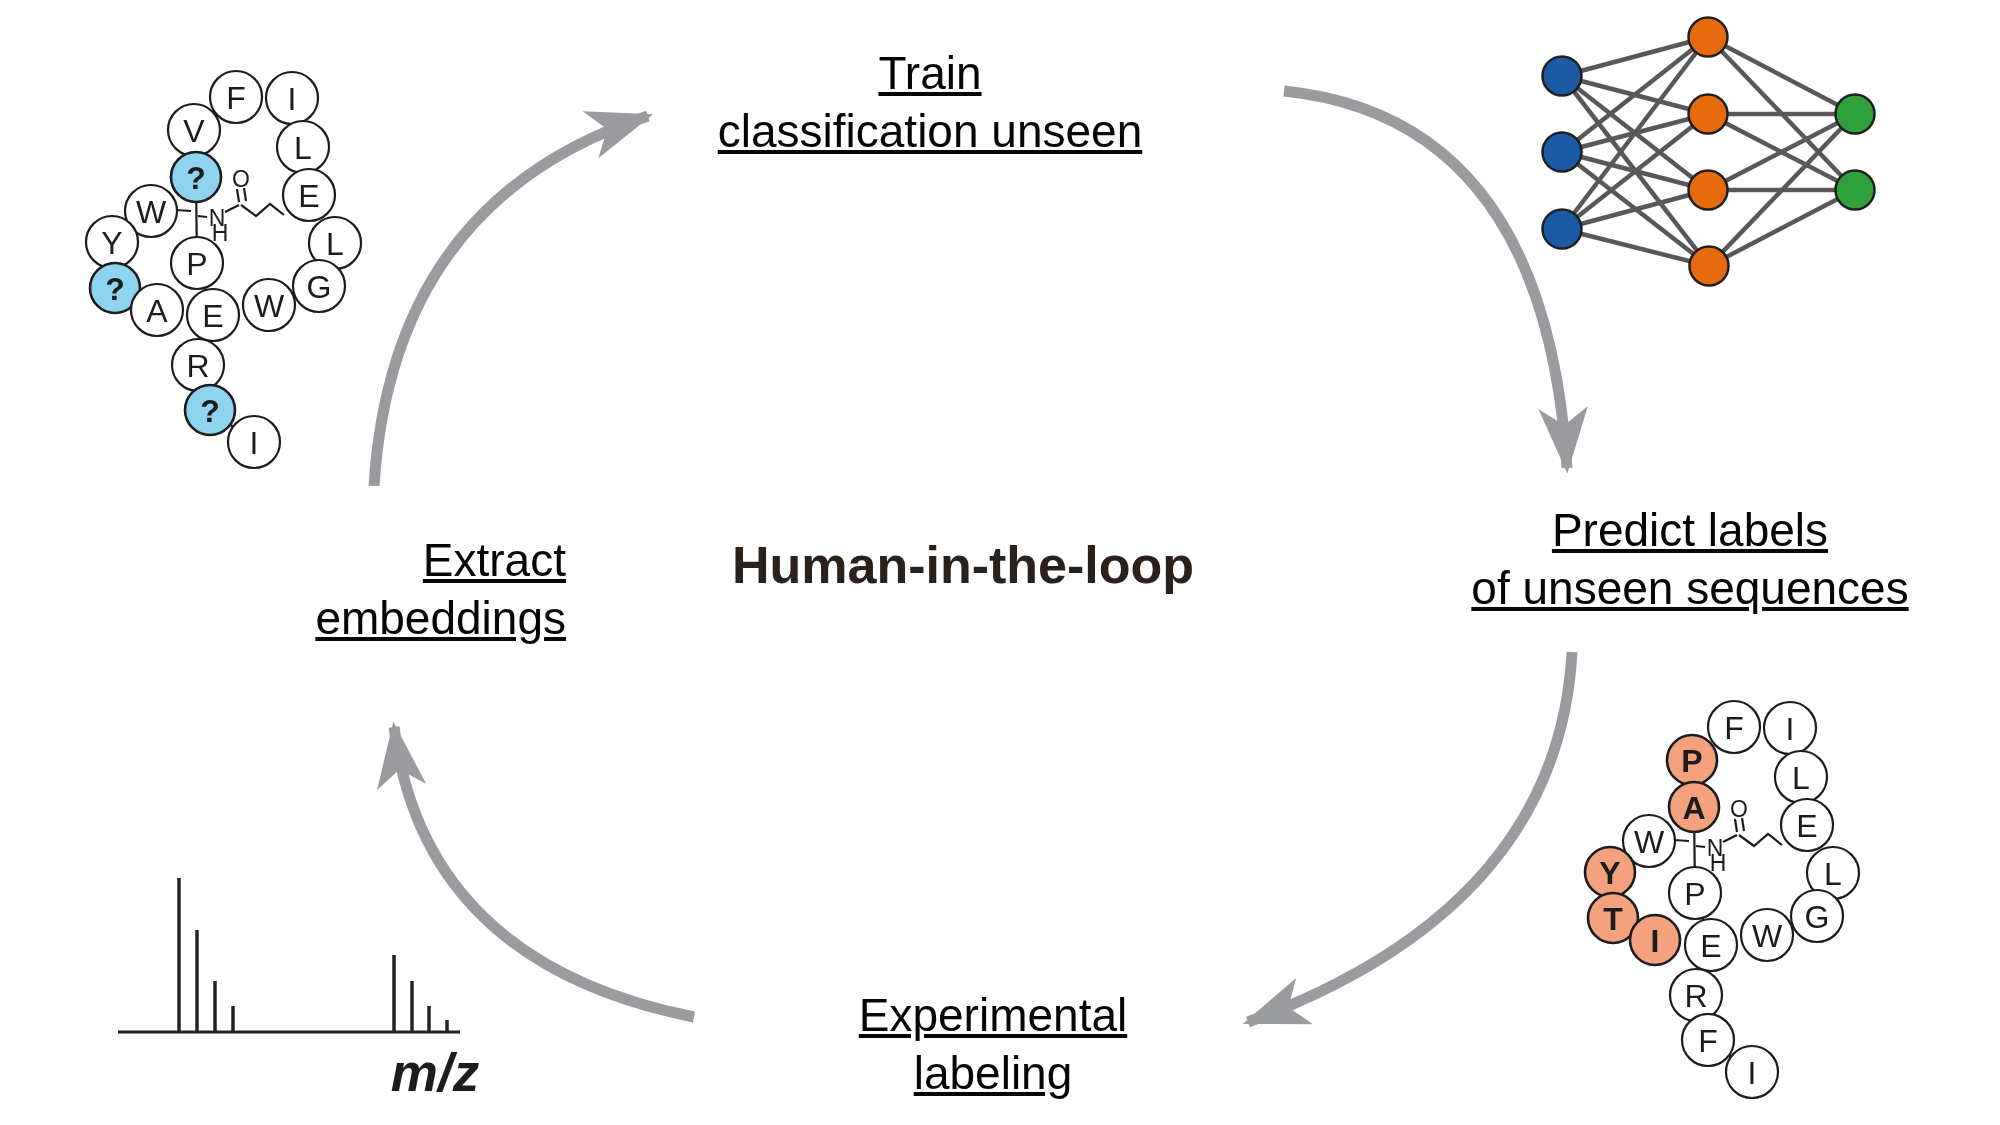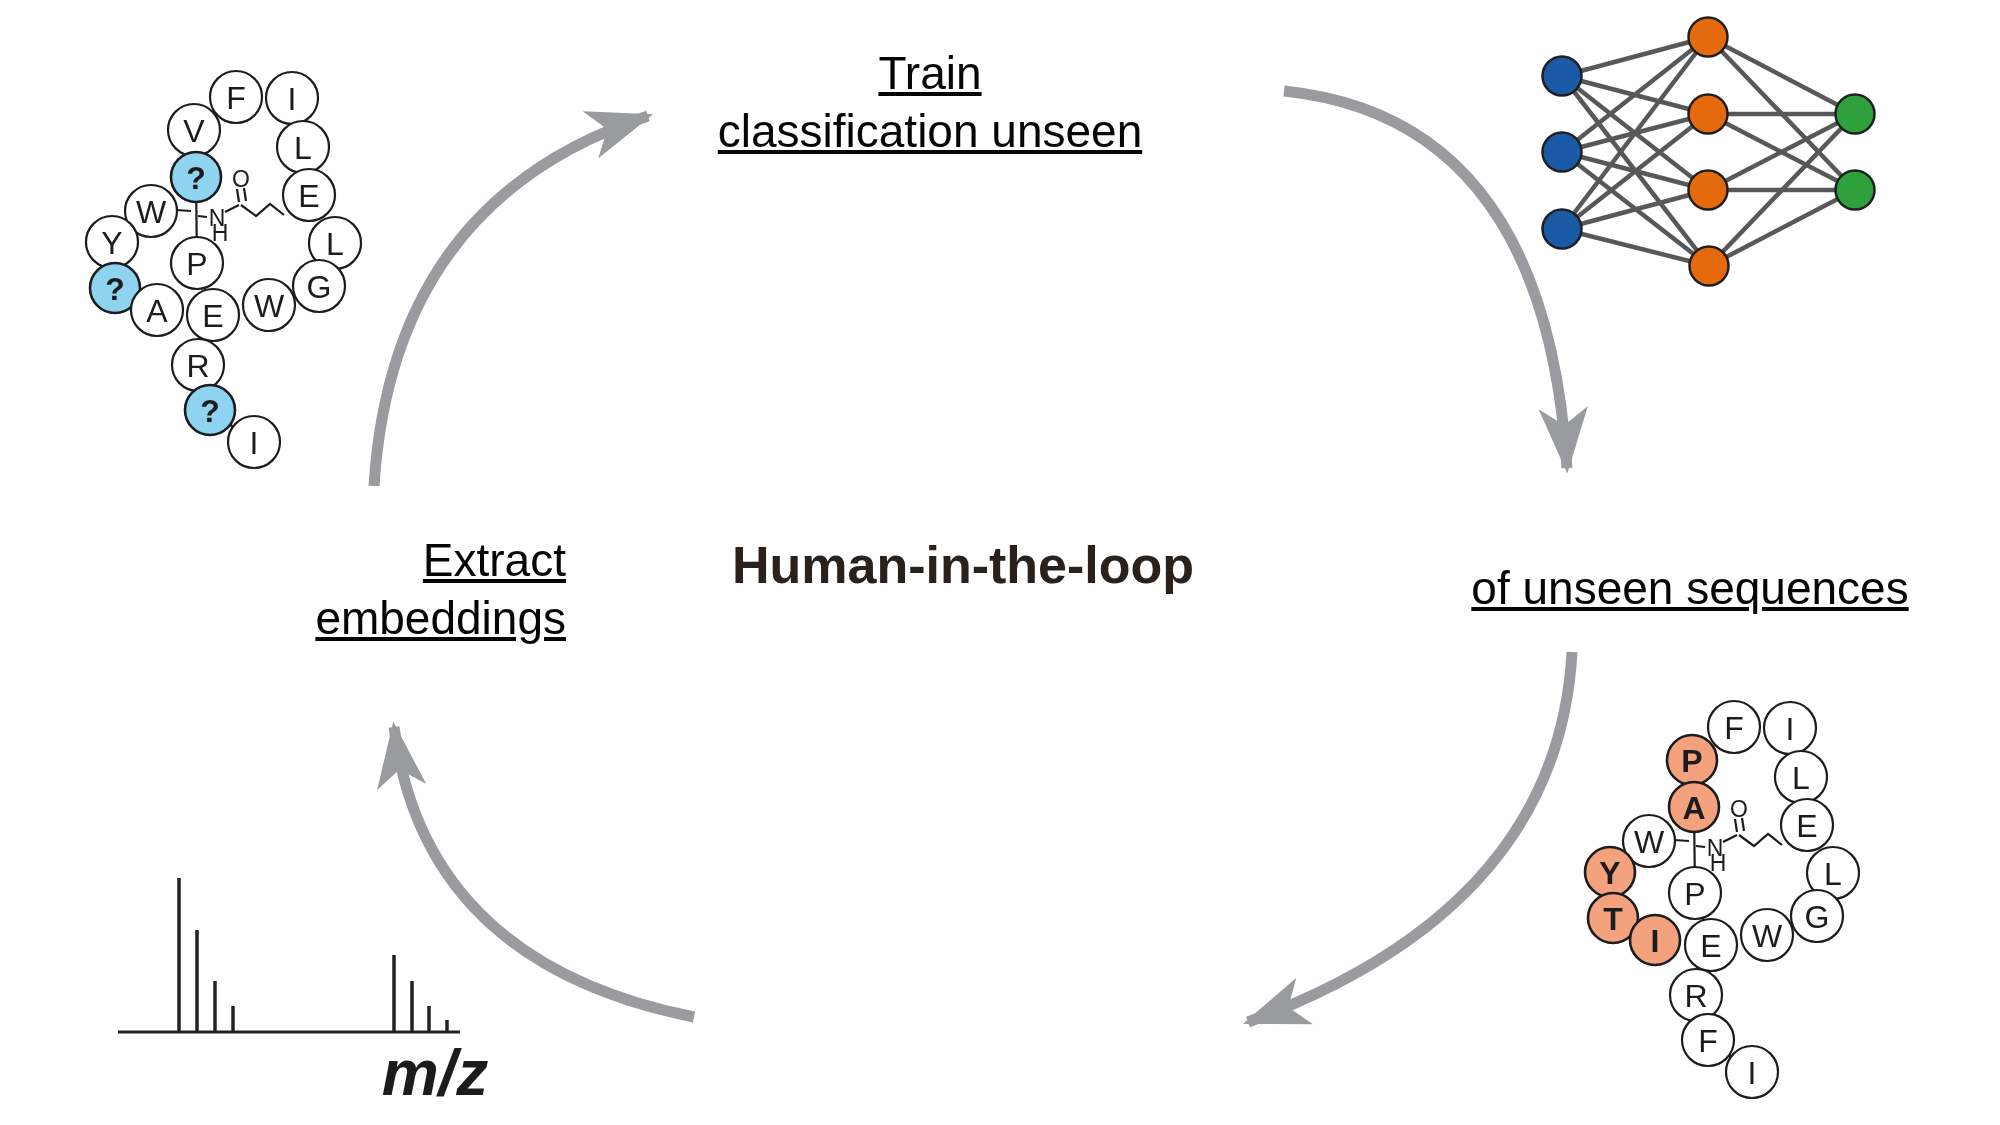--- a/index.html
+++ b/index.html
@@ -2,21 +2,21 @@
 <html><head>
 <meta charset="utf-8">
 <style>
   html,body{margin:0;padding:0;background:#fff;}
   .canvas{position:relative;width:2000px;height:1125px;background:#ffffff;overflow:hidden;
           font-family:"Liberation Sans",sans-serif;}
   svg{position:absolute;left:0;top:0;}
   svg text{font-family:"Liberation Sans",sans-serif;}
   .stage{position:absolute;text-align:center;color:#050505;font-size:46px;line-height:58px;white-space:nowrap;text-decoration:underline;}
   .title{position:absolute;text-align:center;color:#2a211c;font-size:52px;line-height:76px;font-weight:700;white-space:nowrap;}
-  .mz{position:absolute;text-align:center;color:#1c1c1a;font-size:64px;line-height:52px;font-style:italic;font-weight:600;}
+  .mz{position:absolute;text-align:center;color:#1c1c1a;font-size:53px;line-height:52px;font-style:italic;font-weight:600;}
   #lbl-train{left:630px;top:44px;width:600px;}
   #lbl-extract{left:66px;top:531px;width:500px;text-align:right;}
   #lbl-predict{left:1390px;top:501px;width:600px;}
   #lbl-experimental{left:743px;top:986px;width:500px;}
   #ttl{left:613px;top:527px;width:700px;}
   #mzlbl{left:335px;top:1047px;width:200px;}
 </style>
 </head>
 <body>
 
@@ -178,24 +178,28 @@
         <text x="184" y="373" text-anchor="middle" dominant-baseline="central" font-size="32" font-weight="400" fill="#1c1c1c">I</text>
       </g>
     </svg>
 
   <div class="stage" id="lbl-train">
     <span>Train</span><br>
     <span>classification unseen</span>
   </div>
 
   <div class="stage" id="lbl-predict">
-    <br>
+    <span>Predict labels</span><br>
     <span>of unseen sequences</span>
   </div>
 
+  <div class="stage" id="lbl-experimental">
+    <span>Experimental</span><br>
+    <span>labeling</span>
+  </div>
 
   <div class="stage" id="lbl-extract">
     <span>Extract</span><br>
     <span>embeddings</span>
   </div>
 
   <div class="title" id="ttl">Human-in-the-loop</div>
 
   <div class="mz" id="mzlbl">m/z</div>
 </div>

